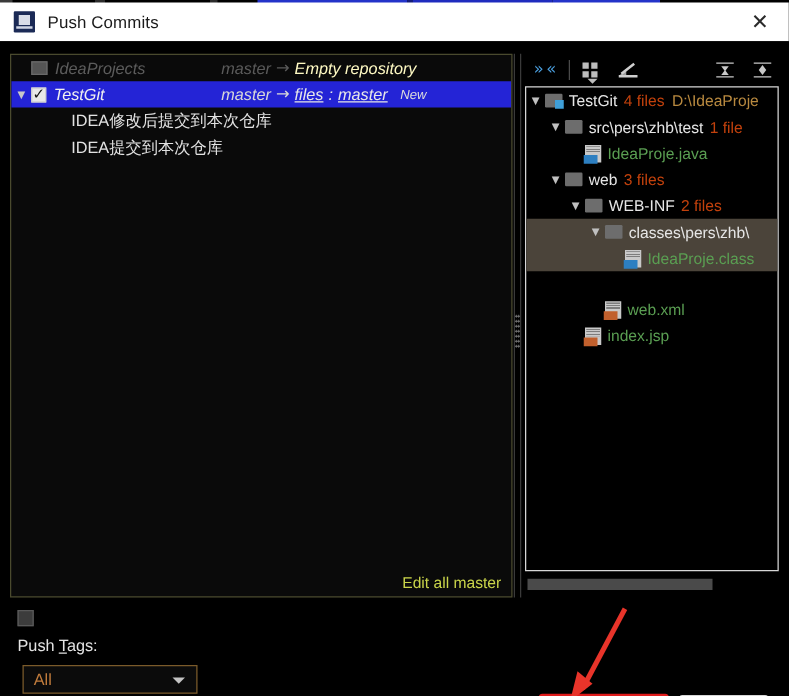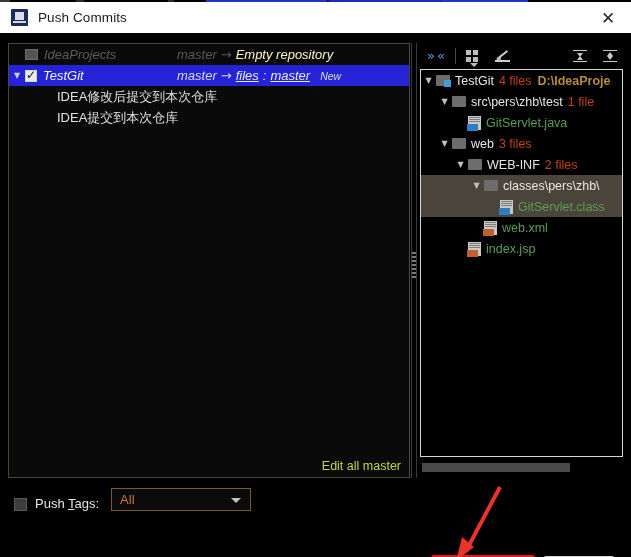--- a/index.html
+++ b/index.html
@@ -282,35 +282,35 @@
     font-size: 5.5px; line-height: 7px; text-align: center;
     color: #fff; font-family: "Liberation Sans", sans-serif;
   }
   .ft-file .tag.java { background: #2d7fc1; }
   .ft-file .tag.cls  { background: #2d7fc1; }
   .ft-file .tag.xml  { background: #c1602d; }
   .ft-file .tag.jsp  { background: #c1602d; }
   .ft-name { color: #e6e6e6; }
   .ft-name.green { color: #5a9e52; }
   .ft-count { color: #c2410c; margin-left: 5px; }
-  .ft-path  { color: #b8893f; margin-left: 6px; font-weight: bold; }
+  .ft-path  { color: #b8893f; margin-left: 6px; }
 
   .rp-hscroll {
     position: absolute; left: 3px; bottom: 6px;
     width: 199px; height: 9px;
   }
   .rp-hscroll .thumb {
     position: absolute; left: 0; top: 0;
     width: 148px; height: 9px; background: #4a4a4a;
   }
 
   
   .push-tags-row {
     position: absolute; left: 14px; top: 455px;
-    display: flex; align-items: flex-end; gap: 8px;
+    display: flex; align-items: flex-start; gap: 8px; flex-direction: column;
   }
   .pt-cbx {
     width: 13px; height: 13px;
     background: #3c3c3c; border: 1px solid #5a5a5a;
   }
   .pt-label { font-size: 13px; color: #e4e4e4; }
   .pt-label u { text-decoration: underline; }
   .pt-select {
     width: 140px; height: 23px; margin-left: 4px;
     border: 1px solid #7a5a2a; background: #0b0b0b;
@@ -467,21 +467,21 @@
             <span class="ft-tw">▼</span>
             <span class="ft-fold"></span>
             <span class="ft-name">src\pers\zhb\test</span>
             <span class="ft-count">1 file</span>
           </div>
           <div class="ft-row" style="padding-left: 32px;">
             <span class="ft-tw blank">▼</span>
             <span class="ft-file">
               <span class="tag java"></span>
             </span>
-            <span class="ft-name green">GitServlet.java</span>
+            <span class="ft-name green">IdeaProje.java</span>
           </div>
           <div class="ft-row" style="padding-left: 16px;">
             <span class="ft-tw">▼</span>
             <span class="ft-fold"></span>
             <span class="ft-name">web</span>
             <span class="ft-count">3 files</span>
           </div>
           <div class="ft-row" style="padding-left: 32px;">
             <span class="ft-tw">▼</span>
             <span class="ft-fold"></span>
@@ -491,23 +491,23 @@
           <div class="ft-row sel" style="padding-left: 48px;">
             <span class="ft-tw">▼</span>
             <span class="ft-fold"></span>
             <span class="ft-name">classes\pers\zhb\</span>
           </div>
           <div class="ft-row sel" style="padding-left: 64px;">
             <span class="ft-tw blank">▼</span>
             <span class="ft-file">
               <span class="tag cls"></span>
             </span>
-            <span class="ft-name green">GitServlet.class</span>
-          </div>
-          <div class="ft-row" style="padding-left: 48px;">
+            <span class="ft-name green">IdeaProje.class</span>
+          </div>
+          <div class="ft-row" style="padding-left: 48px; margin-top: 20px;">
             <span class="ft-tw blank">▼</span>
             <span class="ft-file">
               <span class="tag xml"></span>
             </span>
             <span class="ft-name green">web.xml</span>
           </div>
           <div class="ft-row" style="padding-left: 32px;">
             <span class="ft-tw blank">▼</span>
             <span class="ft-file">
               <span class="tag jsp"></span>

